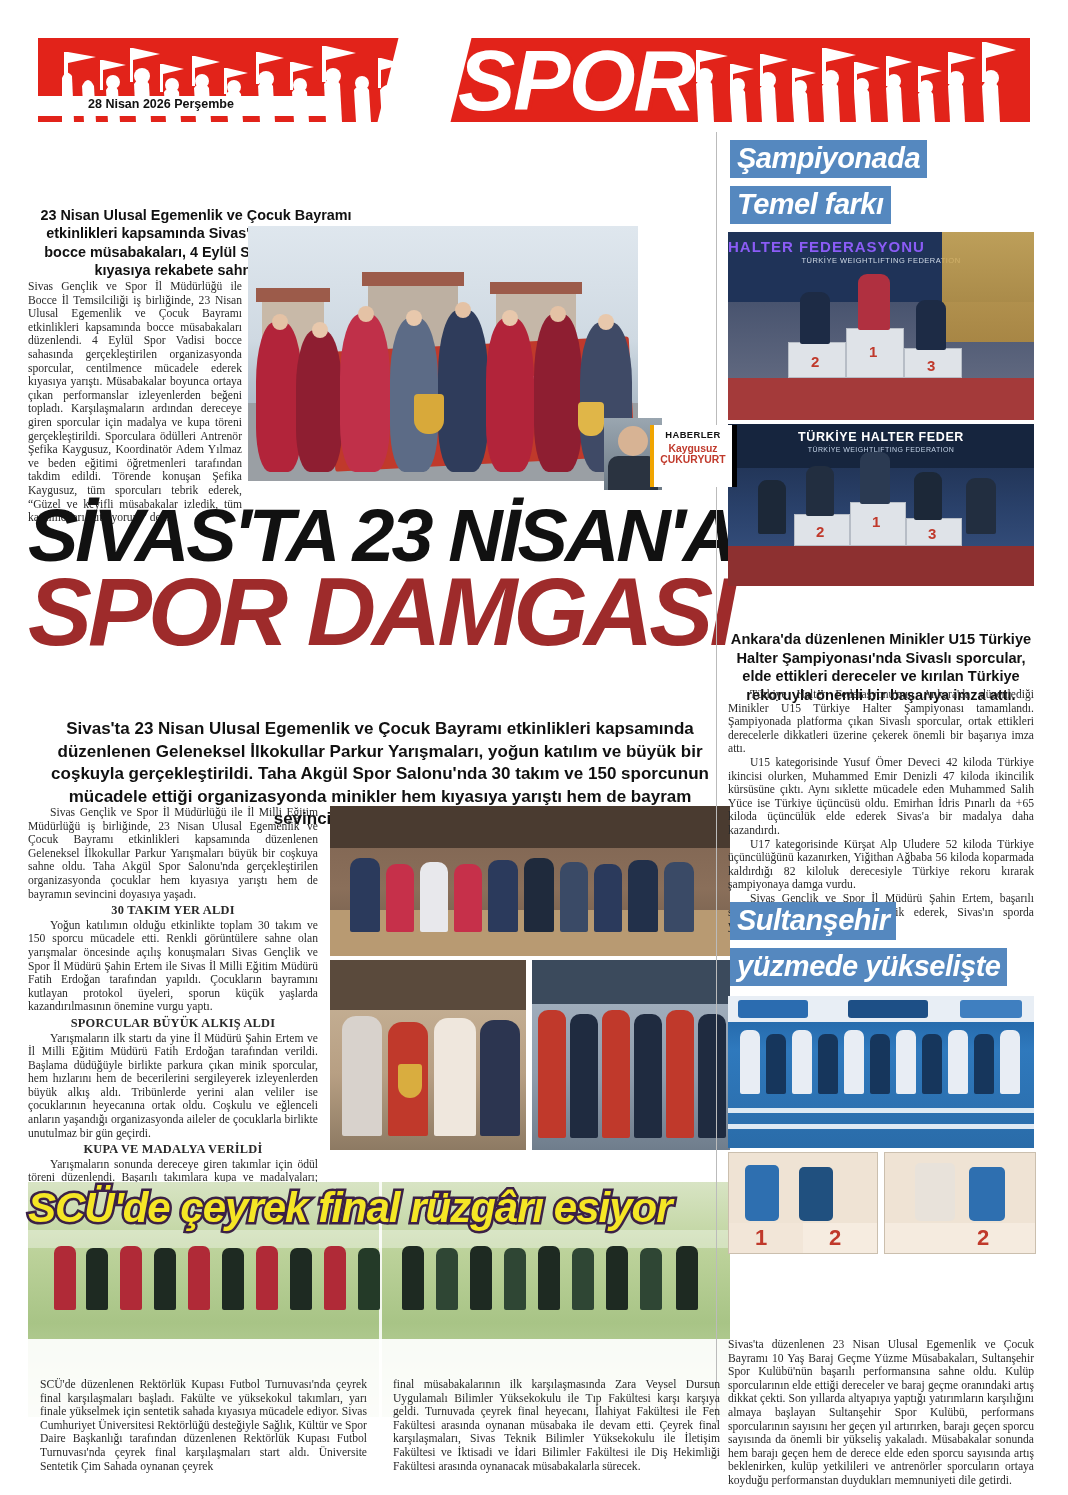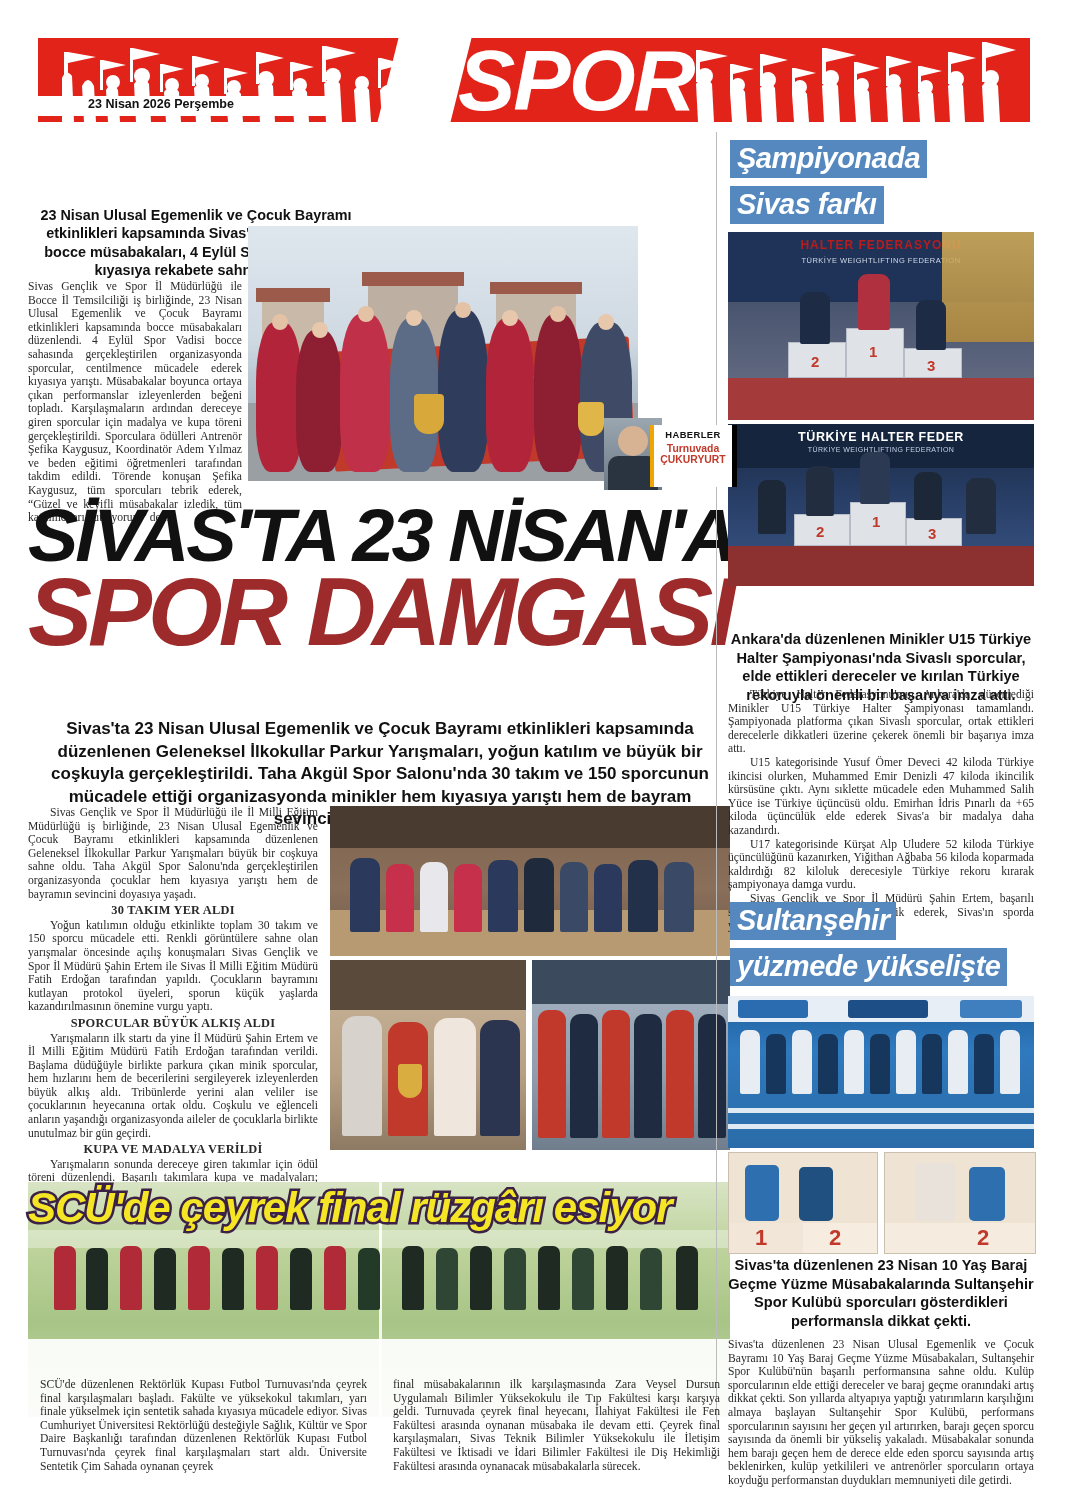--- a/index.html
+++ b/index.html
@@ -66,21 +66,21 @@
     -webkit-text-stroke:5px #3b2146;paint-order:stroke fill;white-space:nowrap;z-index:3;}
   .scu-cols{position:absolute;left:40px;top:1378px;width:680px;display:flex;gap:26px;z-index:4;}
   .scu-cols .c{width:327px;}
   .kicker{display:inline-block;background:#5588bf;color:#fff;font-weight:bold;font-style:italic;font-size:29px;line-height:34px;padding:1px 7px 3px;letter-spacing:-.5px;white-space:nowrap;}
   .rail-lede{font-weight:bold;font-size:14.6px;line-height:18.6px;text-align:center;color:#111;}
 
   .ph{position:absolute;overflow:hidden;}
   .wl-hall{position:absolute;inset:0;background:linear-gradient(#2f3a52 0%,#4a5570 40%,#6c7388 100%);}
   .podium{position:absolute;background:#dfe3e8;border:1px solid #b7bdc6;}
   .pod-num{position:absolute;font-weight:bold;color:#c0392b;font-size:15px;}
-  .fedbar{position:absolute;left:0;right:0;top:6px;text-align:center;color:#b91c1c;font-weight:bold;font-size:12px;letter-spacing:1px;}
+  .fedbar{position:absolute;left:0;right:0;top:6px;text-align:left;color:#8b5cf6;font-weight:bold;font-size:15px;letter-spacing:1px;}
 
   .pool{position:absolute;inset:0;background:linear-gradient(#1e5f9e 0%,#2f79bd 35%,#2a6ca9 100%);}
   .swim-band{position:absolute;left:0;right:0;background:#ffffff;opacity:.85;height:5px;}
 
   .medal-cell{position:absolute;background:#efe6dc;border:1px solid #cbbfae;overflow:hidden;}
 
   .divider{position:absolute;background:#bbb;}
 </style>
 </head>
 <body>
@@ -182,21 +182,21 @@
           <circle cx="266" cy="41" r="8"></circle>
           <rect x="292" y="4" width="4" height="40"></rect>
             <path d="M296 4 L326 12 L296 20 Z"></path>
           <path d="M294 84 L292 48 Q300 36 308 48 L310 84 Z"></path>
           <circle cx="301" cy="40" r="8"></circle>
         </g>
       </svg>
     </div>
   </div>
   <div class="mh-datewrap"></div>
-  <div class="mh-date">23 Nisan 2026 Perşembe</div>
+  <div class="mh-date">28 Nisan 2026 Perşembe</div>
 
 
   <div class="lede-bocce">23 Nisan Ulusal Egemenlik ve Çocuk Bayramı etkinlikleri kapsamında Sivas'ta düzenlenen bocce müsabakaları, 4 Eylül Spor Vadisi'nde kıyasıya rekabete sahne oldu.</div>
 
   <div class="col-bocce body-txt">
     <p style="text-indent:0">Sivas Gençlik ve Spor İl Müdürlüğü ile Bocce İl Temsilciliği iş birliğinde, 23 Nisan Ulusal Egemenlik ve Çocuk Bayramı etkinlikleri kapsamında bocce müsabakaları düzenlendi. 4 Eylül Spor Vadisi bocce sahasında gerçekleştirilen organizasyonda sporcular, centilmence mücadele ederek kıyasıya yarıştı. Müsabakalar boyunca ortaya çıkan performanslar izleyenlerden beğeni topladı. Karşılaşmaların ardından dereceye giren sporcular için madalya ve kupa töreni gerçekleştirildi. Sporculara ödülleri Antrenör Şefika Kaygusuz, Koordinatör Adem Yılmaz ve beden eğitimi öğretmenleri tarafından takdim edildi. Törende konuşan Şefika Kaygusuz, tüm sporcuları tebrik ederek, “Güzel ve keyifli müsabakalar izledik, tüm katılımcıları kutluyorum” dedi.</p>
   </div>
 
   <div class="ph-bocce">
     <div class="sky"></div>
@@ -232,21 +232,21 @@
     <div style="position:absolute;left:330px;top:176px;width:26px;height:34px;background:#e0b648;border-radius:4px 4px 12px 12px;"></div>
   </div>
 
   <div class="byline-photo">
     <div style="position:absolute;left:0;top:0;width:100%;height:100%;background:linear-gradient(#9aa6b0,#6d7a86);"></div>
     <div style="position:absolute;left:14px;top:8px;width:30px;height:30px;border-radius:50%;background:#d7b394;"></div>
     <div style="position:absolute;left:4px;top:38px;width:50px;height:34px;background:#2a3340;border-radius:10px 10px 0 0;"></div>
   </div>
   <div class="byline-box">
     <div class="bl1">HABERLER</div>
-    <div class="bl2">Turnuvada</div>
+    <div class="bl2">Kaygusuz</div>
     <div class="bl3">ÇUKURYURT</div>
   </div>
 
   <div class="hl-main">
     <div class="l1">SİVAS'TA 23 NİSAN'A</div>
     <div class="l2">SPOR DAMGASI</div>
   </div>
   <div class="lede-main">Sivas'ta 23 Nisan Ulusal Egemenlik ve Çocuk Bayramı etkinlikleri kapsamında düzenlenen Geleneksel İlkokullar Parkur Yarışmaları, yoğun katılım ve büyük bir coşkuyla gerçekleştirildi. Taha Akgül Spor Salonu'nda 30 takım ve 150 sporcunun mücadele ettiği organizasyonda minikler hem kıyasıya yarıştı hem de bayram sevincini doyasıya yaşadı.</div>
 
   <div class="col-main body-txt">
@@ -330,21 +330,21 @@
       <p style="text-indent:0">final müsabakalarının ilk karşılaşmasında Zara Veysel Dursun Uygulamalı Bilimler Yüksekokulu ile Tıp Fakültesi karşı karşıya geldi. Turnuvada çeyrek final heyecanı, İlahiyat Fakültesi ile Fen Fakültesi arasında oynanan müsabaka ile devam etti. Çeyrek final karşılaşmaları, Sivas Teknik Bilimler Yüksekokulu ile İletişim Fakültesi ve İktisadi ve İdari Bilimler Fakültesi ile Diş Hekimliği Fakültesi arasında oynanacak müsabakalarla sürecek.</p>
     </div>
   </div>
 
   <div class="divider" style="left:716px;top:132px;width:1px;height:1290px;"></div>
 
   <div style="position:absolute;left:730px;top:140px;">
     <span class="kicker">Şampiyonada</span>
   </div>
   <div style="position:absolute;left:730px;top:186px;">
-    <span class="kicker">Sivas farkı</span>
+    <span class="kicker">Temel farkı</span>
   </div>
 
   <div class="ph" style="left:728px;top:232px;width:306px;height:188px;">
     <div class="wl-hall"></div>
     <div style="position:absolute;left:0;top:0;width:100%;height:70px;background:#1f3358;"></div>
     <div class="fedbar">HALTER FEDERASYONU</div>
     <div style="position:absolute;left:0;right:0;top:24px;text-align:center;color:#cfd9e6;font-size:7.5px;letter-spacing:.5px;">TÜRKİYE WEIGHTLIFTING FEDERATION</div>
     <div style="position:absolute;right:0;top:0;width:92px;height:110px;background:linear-gradient(#d9b25a,#b68d3c);opacity:.85;"></div>
     <div style="position:absolute;left:0;bottom:0;width:100%;height:42px;background:#a43a3a;"></div>
     <div class="podium" style="left:60px;bottom:42px;width:56px;height:34px;"></div>
@@ -424,19 +424,18 @@
     <div style="position:absolute;left:100px;bottom:2px;color:#c0392b;font-weight:bold;font-size:22px;">2</div>
   </div>
   <div class="medal-cell" style="left:884px;top:1152px;width:150px;height:100px;">
     <div style="position:absolute;left:0;top:0;width:100%;height:70px;background:#efe3d4;"></div>
     <div style="position:absolute;left:30px;top:10px;width:40px;height:58px;background:#e8e2da;border-radius:5px;"></div>
     <div style="position:absolute;left:84px;top:14px;width:36px;height:54px;background:#2e6fb0;border-radius:5px;"></div>
     <div style="position:absolute;left:0;bottom:0;width:100%;height:30px;background:#f5ebdf;"></div>
     <div style="position:absolute;left:92px;bottom:2px;color:#c0392b;font-weight:bold;font-size:22px;">2</div>
   </div>
 
-  <div style="position:absolute;left:728px;top:1256px;width:306px;" class="rail-lede">Sivas'ta düzenlenen 23 Nisan 10 Yaş Baraj Geçme Yüzme Müsabakalarında Sultanşehir Spor Kulübü sporcuları gösterdikleri performansla dikkat çekti.</div>
 
   <div style="position:absolute;left:728px;top:1338px;width:306px;" class="body-txt">
     <p style="text-indent:0">Sivas'ta düzenlenen 23 Nisan Ulusal Egemenlik ve Çocuk Bayramı 10 Yaş Baraj Geçme Yüzme Müsabakaları, Sultanşehir Spor Kulübü'nün başarılı performansına sahne oldu. Kulüp sporcularının elde ettiği dereceler ve baraj geçme oranındaki artış dikkat çekti. Son yıllarda altyapıya yaptığı yatırımların karşılığını almaya başlayan Sultanşehir Spor Kulübü, performans sporcularının sayısını her geçen yıl artırırken, barajı geçen sporcu sayısında da önemli bir yükseliş yakaladı. Müsabakalar sonunda hem barajı geçen hem de derece elde eden sporcu sayısında artış beklenirken, kulüp yetkilileri ve antrenörler sporcuların ortaya koyduğu performanstan duydukları memnuniyeti dile getirdi.</p>
   </div>
 
 </div>
 
 </body></html>

